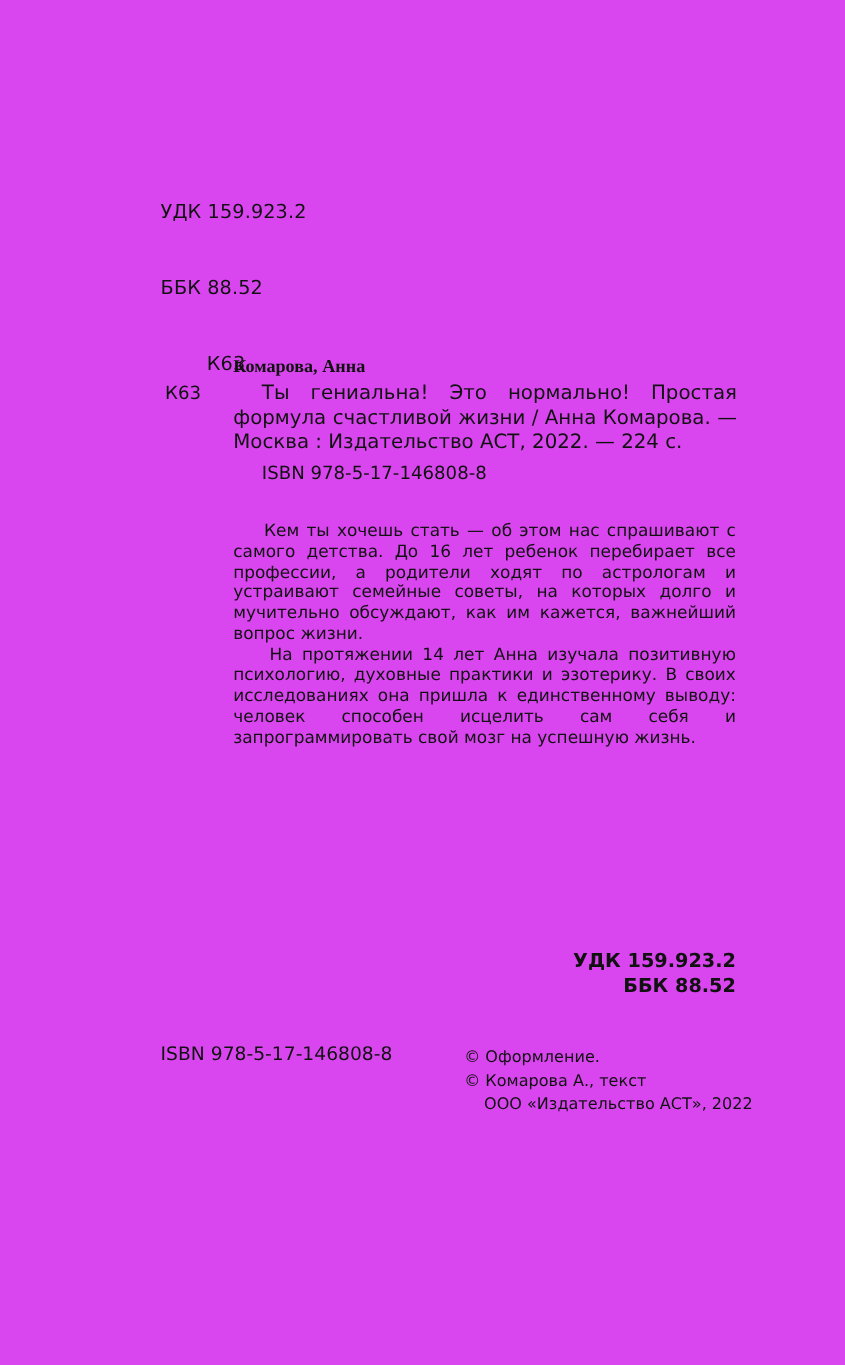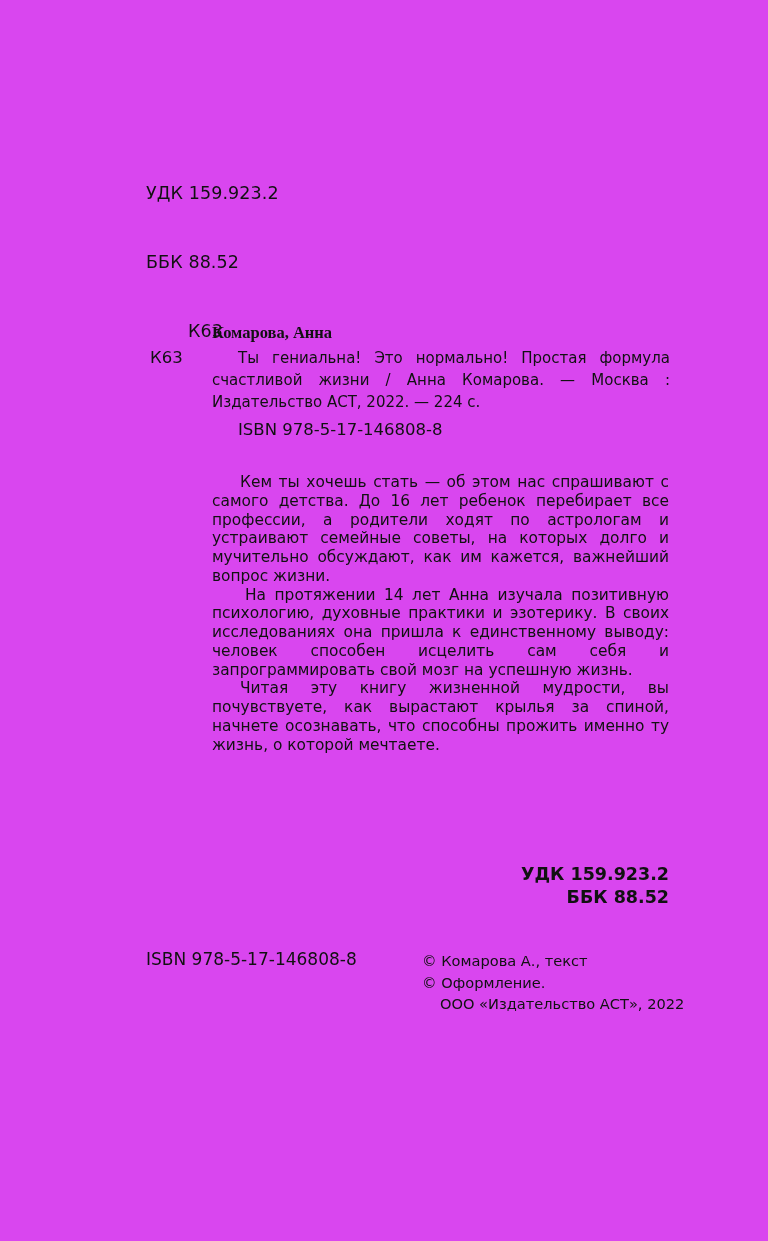--- a/index.html
+++ b/index.html
@@ -65,21 +65,21 @@
     left: 4px;
     top: 25px;
     font-size: 16.5px;
     line-height: 21px;
   }
   .biblio-desc {
     position: absolute;
     left: 66px;
     top: 25px;
     width: 458px;
-    font-size: 15px;
+    font-size: 18px;
     line-height: 22.2px;
     text-align: justify;
     text-justify: inter-word;
     text-indent: 26px;
     hyphens: manual;
   }
   .biblio-isbn {
     position: absolute;
     left: 66px;
     top: 97px;
@@ -162,30 +162,29 @@
   <div class="biblio">
     <div class="biblio-author">Комарова, Анна</div>
     <div class="biblio-sign">К63</div>
     <div class="biblio-desc">Ты гениальна! Это нормально! Простая форму­ла счастливой жизни / Анна Комарова. — Москва : Издательство АСТ, 2022. — 224 с.</div>
     <div class="biblio-isbn">ISBN 978-5-17-146808-8</div>
   </div>
 
   <div class="annotation">
     <p>Кем ты хочешь стать — об этом нас спрашивают с самого детства. До 16 лет ребенок перебирает все профессии, а роди­тели ходят по астрологам и устраивают семейные советы, на которых долго и мучительно обсуждают, как им кажется, важ­нейший вопрос жизни.</p>
     <p class="wide-indent">На протяжении 14 лет Анна изучала позитивную психоло­гию, духовные практики и эзотерику. В своих исследованиях она пришла к единственному выводу: человек способен исцелить сам себя и запрограммировать свой мозг на успешную жизнь.</p>
-    <p>Читая эту книгу жизненной мудрости, вы почувствуете, как вырастают крылья за спиной, начнете осознавать, что способны прожить именно ту жизнь, о которой мечтаете.</p>
   </div>
 
   <div class="class-bottom">
     <span>УДК 159.923.2</span>
     <span>ББК 88.52</span>
   </div>
 
   <div class="footer">
     <div class="footer-isbn">ISBN 978-5-17-146808-8</div>
     <div class="copyright">
+      <span class="line">© Оформление.</span>
       <span class="line">© Комарова А., текст</span>
-      <span class="line">© Оформление.</span>
       <span class="line indent">ООО «Издательство АСТ», 2022</span>
     </div>
   </div>
 
 </div>
 
 </body></html>

